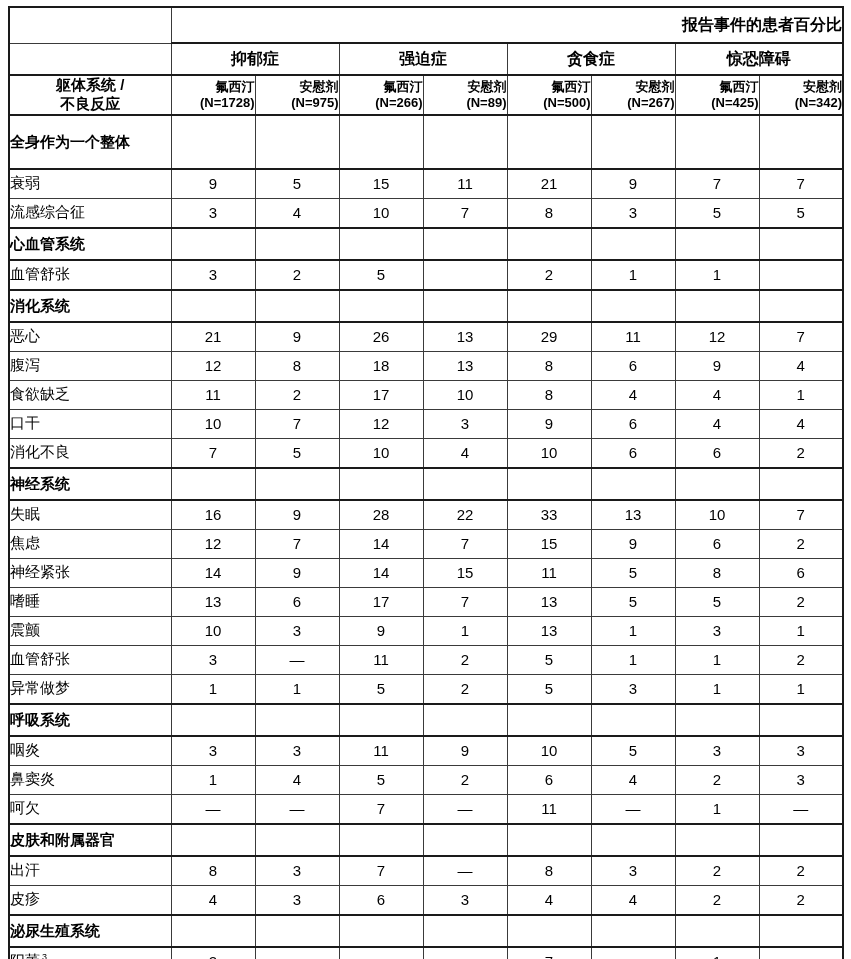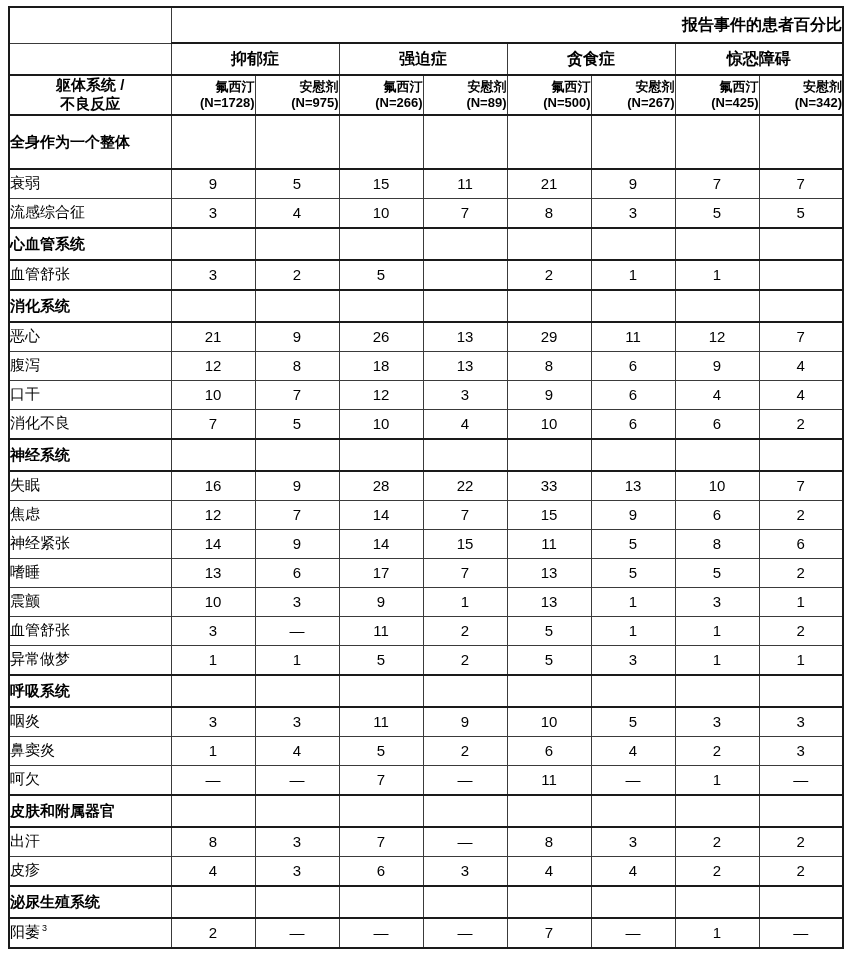--- a/index.html
+++ b/index.html
@@ -273,20 +273,31 @@
           <td class="num">12</td>
           <td class="num">8</td>
           <td class="num">18</td>
           <td class="num">13</td>
           <td class="num">8</td>
           <td class="num">6</td>
           <td class="num">9</td>
           <td class="num">4</td>
         </tr>
         <tr class="body-row">
+          <td class="ae-label"><span>食欲缺乏</span></td>
+          <td class="num">11</td>
+          <td class="num">2</td>
+          <td class="num">17</td>
+          <td class="num">10</td>
+          <td class="num">8</td>
+          <td class="num">4</td>
+          <td class="num">4</td>
+          <td class="num">1</td>
+        </tr>
+        <tr class="body-row">
           <td class="ae-label"><span>口干</span></td>
           <td class="num">10</td>
           <td class="num">7</td>
           <td class="num">12</td>
           <td class="num">3</td>
           <td class="num">9</td>
           <td class="num">6</td>
           <td class="num">4</td>
           <td class="num">4</td>
         </tr>

